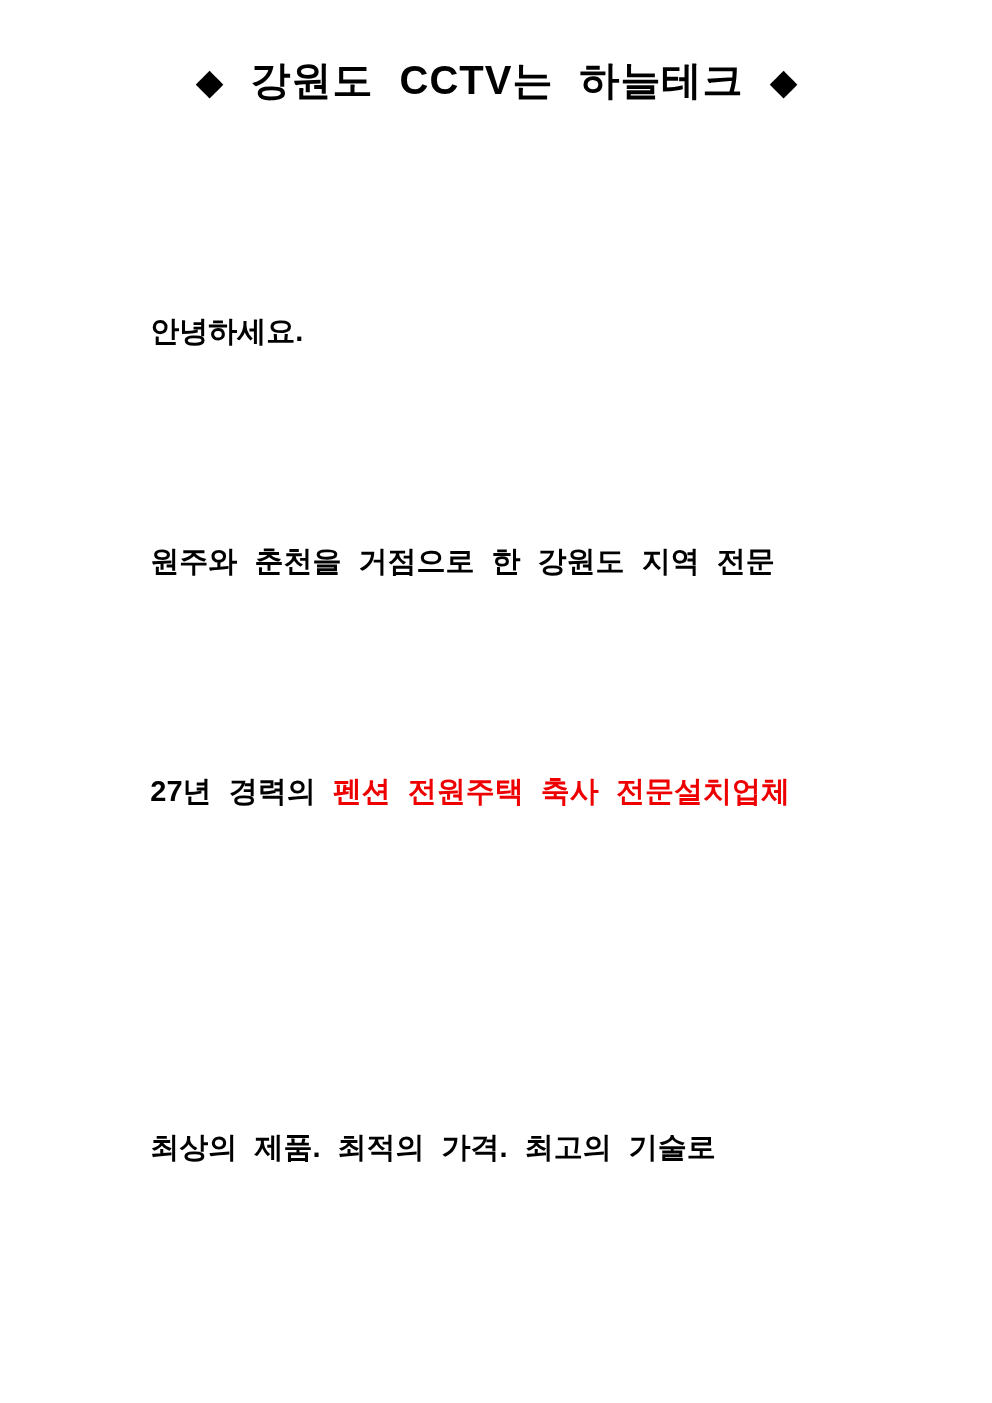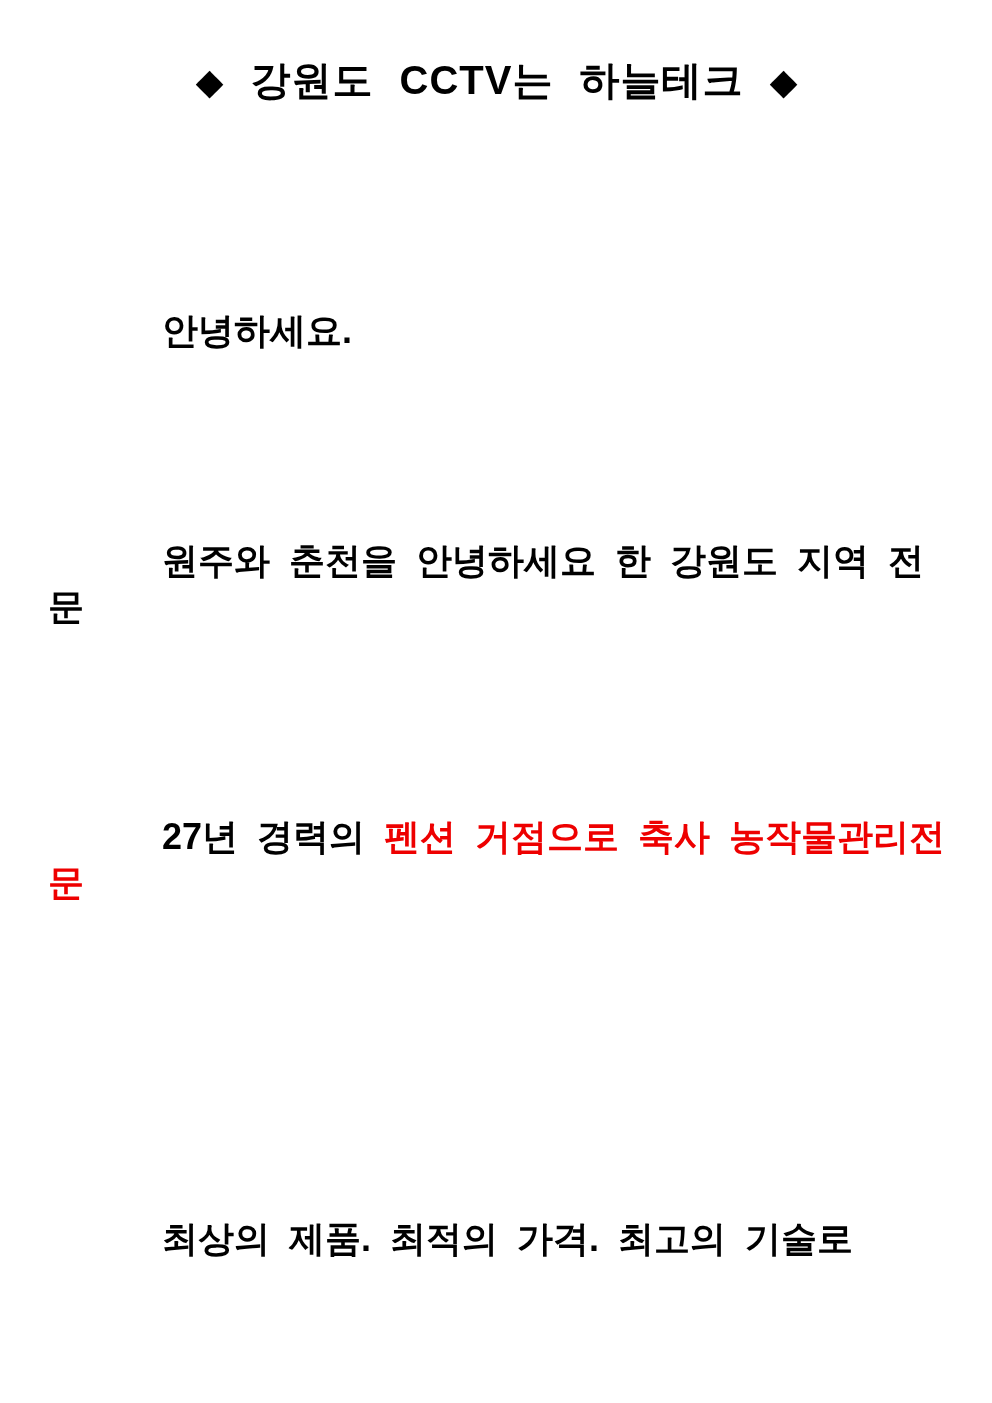--- a/index.html
+++ b/index.html
@@ -28,21 +28,21 @@
     text-align: center;
     font-size: 40px;
     line-height: 48px;
     letter-spacing: 1px;
     word-spacing: 14px;
     white-space: nowrap;
   }
   .title .diamond { font-size: 36px; }
   
   .block {
-    font-size: 36px;
+    font-size: 29px;
     line-height: 46px;
     word-spacing: 9px;
     letter-spacing: 0px;
     white-space: pre-wrap;
   }
   .intro    { margin-top: 64px; }
   .pitch    { margin-top: 34px; }
   .red  { color: var(--red, #ee0000); }
 </style>
 </head>
@@ -54,24 +54,24 @@
     <span class="diamond">◆</span>
     <span>강원도 CCTV는 하늘테크</span>
     <span class="diamond">◆</span>
   </div>
 
   <div class="block intro">
     <div>
       <span>안녕하세요.</span>
     </div>
     <div>
-      <span>원주와 춘천을 안녕하세요 한 강원도 지역 전문</span>
+      <span>원주와 춘천을 거점으로 한 강원도 지역 전문</span>
     </div>
     <div>
-      <span>27년 경력의 </span><span class="red">펜션 거점으로 축사 농작물관리전문</span>
+      <span>27년 경력의 </span><span class="red">펜션 전원주택 축사 전문설치업체</span>
     </div>
   </div>
 
   <div class="block pitch">
     <div>
       <span>최상의 제품. 최적의 가격. 최고의 기술로</span>
     </div>
     
   </div>
 

